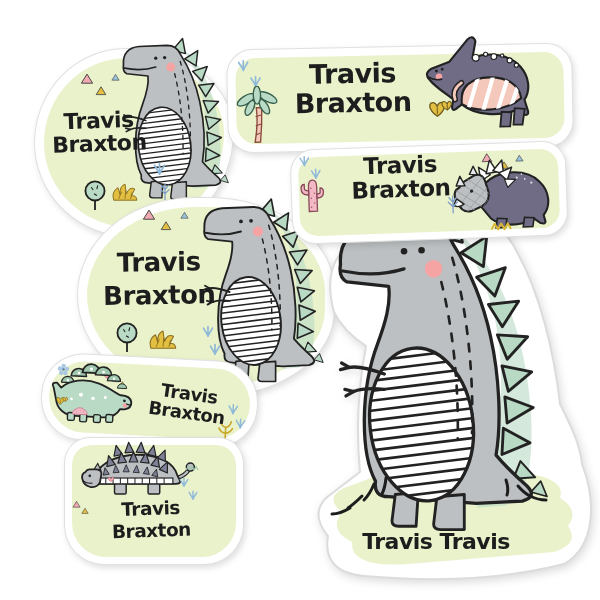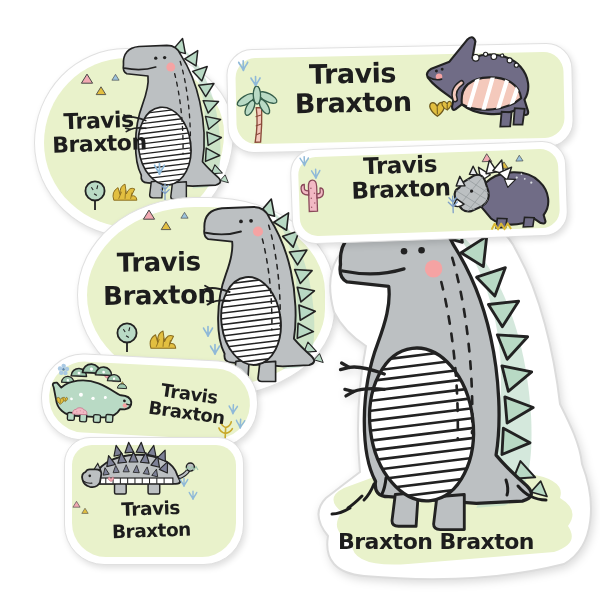--- a/index.html
+++ b/index.html
@@ -399,17 +399,17 @@
         <path d="M52,296 q-10,6 -18,6"></path>
           <path d="M64,284 q-8,8 -14,12"></path>
         <path d="M76,272 q-4,10 -10,16"></path>
           <path d="M88,266 q-1,10 -4,16"></path>
         <path d="M208,268 q3,9 1,15"></path>
           <path d="M220,274 q6,7 12,10"></path>
           <path d="M232,284 q8,4 16,4"></path>
       </g>
     </svg>
     <div class="nm" style="left:38px;top:318px;width:200px;font-size:22px;">
-      <div>Braxton Braxton</div>
+      <div>Travis Travis</div>
     </div>
   </div>
 
 </div>
 
 </body></html>

